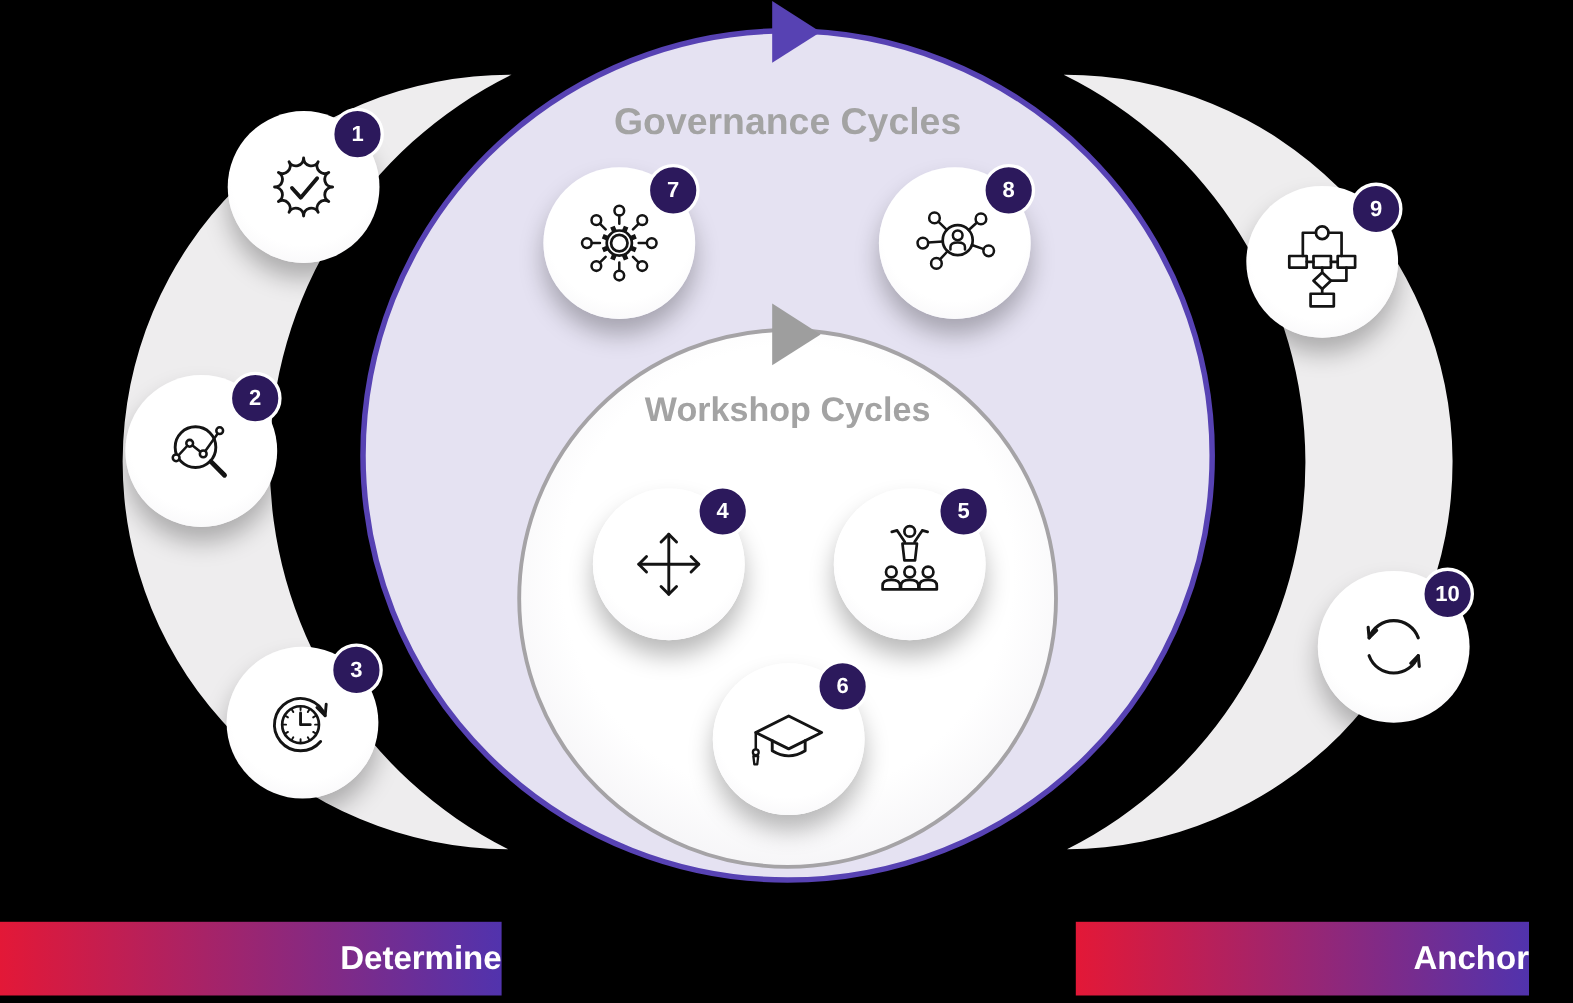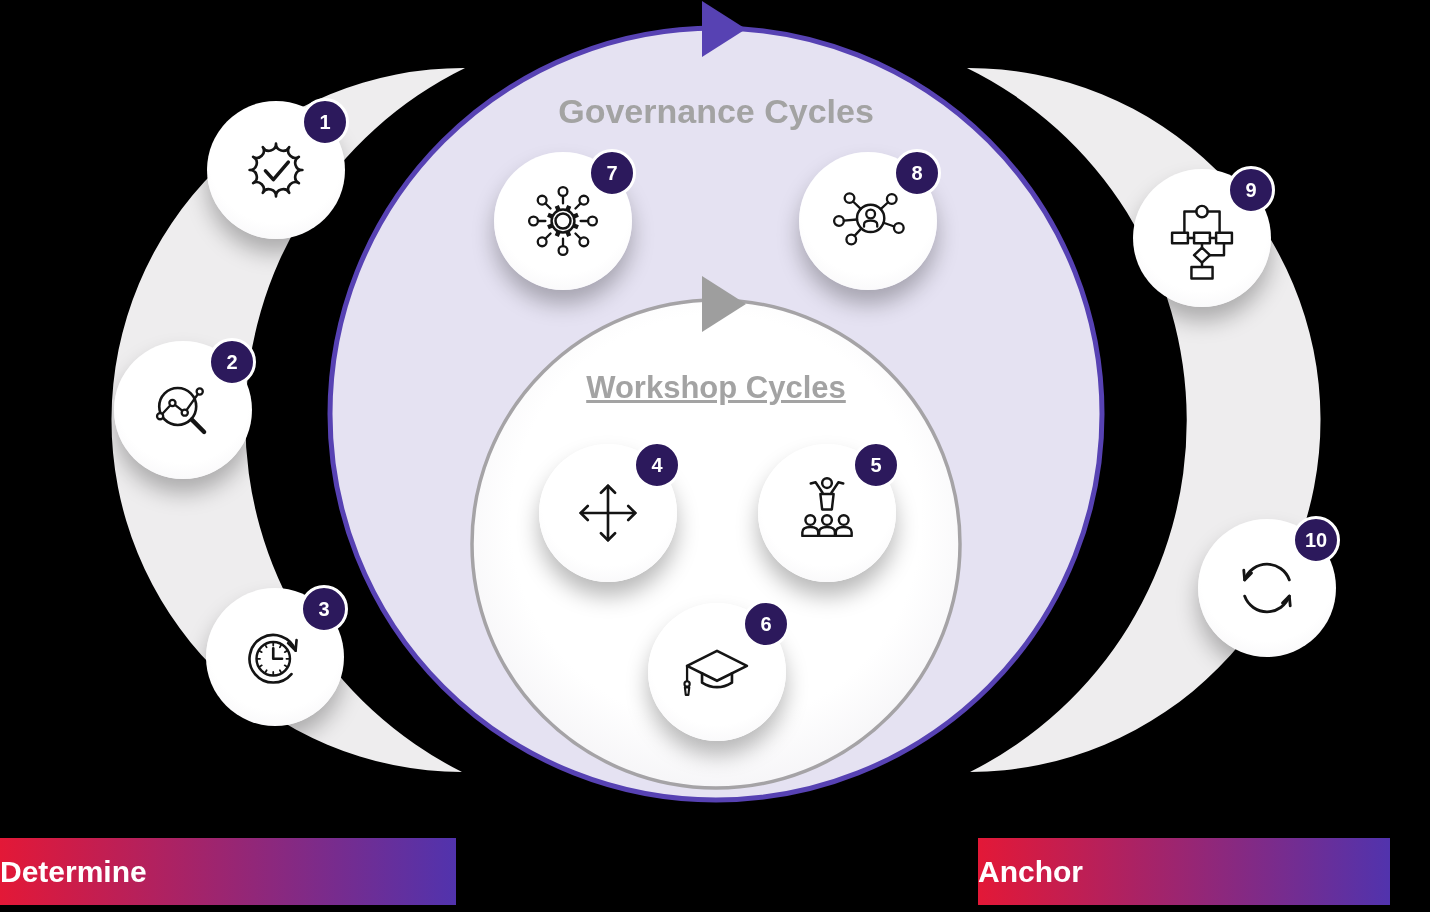--- a/index.html
+++ b/index.html
@@ -1,33 +1,33 @@
 <!DOCTYPE html>
 <html><head>
 <meta charset="utf-8">
 <style>
   html,body{margin:0;padding:0;background:#000;}
   #canvas{position:relative;width:1430px;height:912px;background:#000;overflow:hidden;
           font-family:"Liberation Sans",sans-serif;}
   #bg{position:absolute;left:0;top:0;}
   .title{position:absolute;text-align:center;font-weight:bold;color:#a3a3a3;}
   #gov-title{left:330px;top:92px;width:772px;font-size:34px;}
-  #ws-title{left:472px;top:370px;width:488px;font-size:31px;text-decoration:underline;}
+  #ws-title{left:472px;top:355px;width:488px;font-size:31px;}
   .node{position:absolute;width:138px;height:138px;border-radius:50%;
         background:radial-gradient(circle at 50% 40%,#ffffff 62%,#f2f1f4);
         box-shadow:0 14px 22px rgba(0,0,0,.28);
         display:flex;align-items:center;justify-content:center;}
   .badge{position:absolute;top:-3px;right:-4px;width:42px;height:42px;border-radius:50%;
          background:#2c195c;border:3px solid #fff;color:#fff;
          font-weight:bold;font-size:20px;line-height:1;
          display:flex;align-items:center;justify-content:center;}
   .glyph{width:88px;height:88px;stroke:#141414;fill:none;stroke-width:3;
          stroke-linecap:round;stroke-linejoin:round;}
   .bar{position:absolute;top:838px;height:67px;
-       display:flex;align-items:center;justify-content:flex-start;
+       display:flex;align-items:center;justify-content:flex-end;
        color:#fff;font-weight:bold;font-size:30px;
        background:linear-gradient(90deg,#e31837,#5133ad);}
   #bar-determine{left:0;width:456px;}
   #bar-experiment{left:489px;width:452px;}
   #bar-anchor{left:978px;width:412px;}
 </style>
 </head>
 <body>
 
 <div id="canvas">

